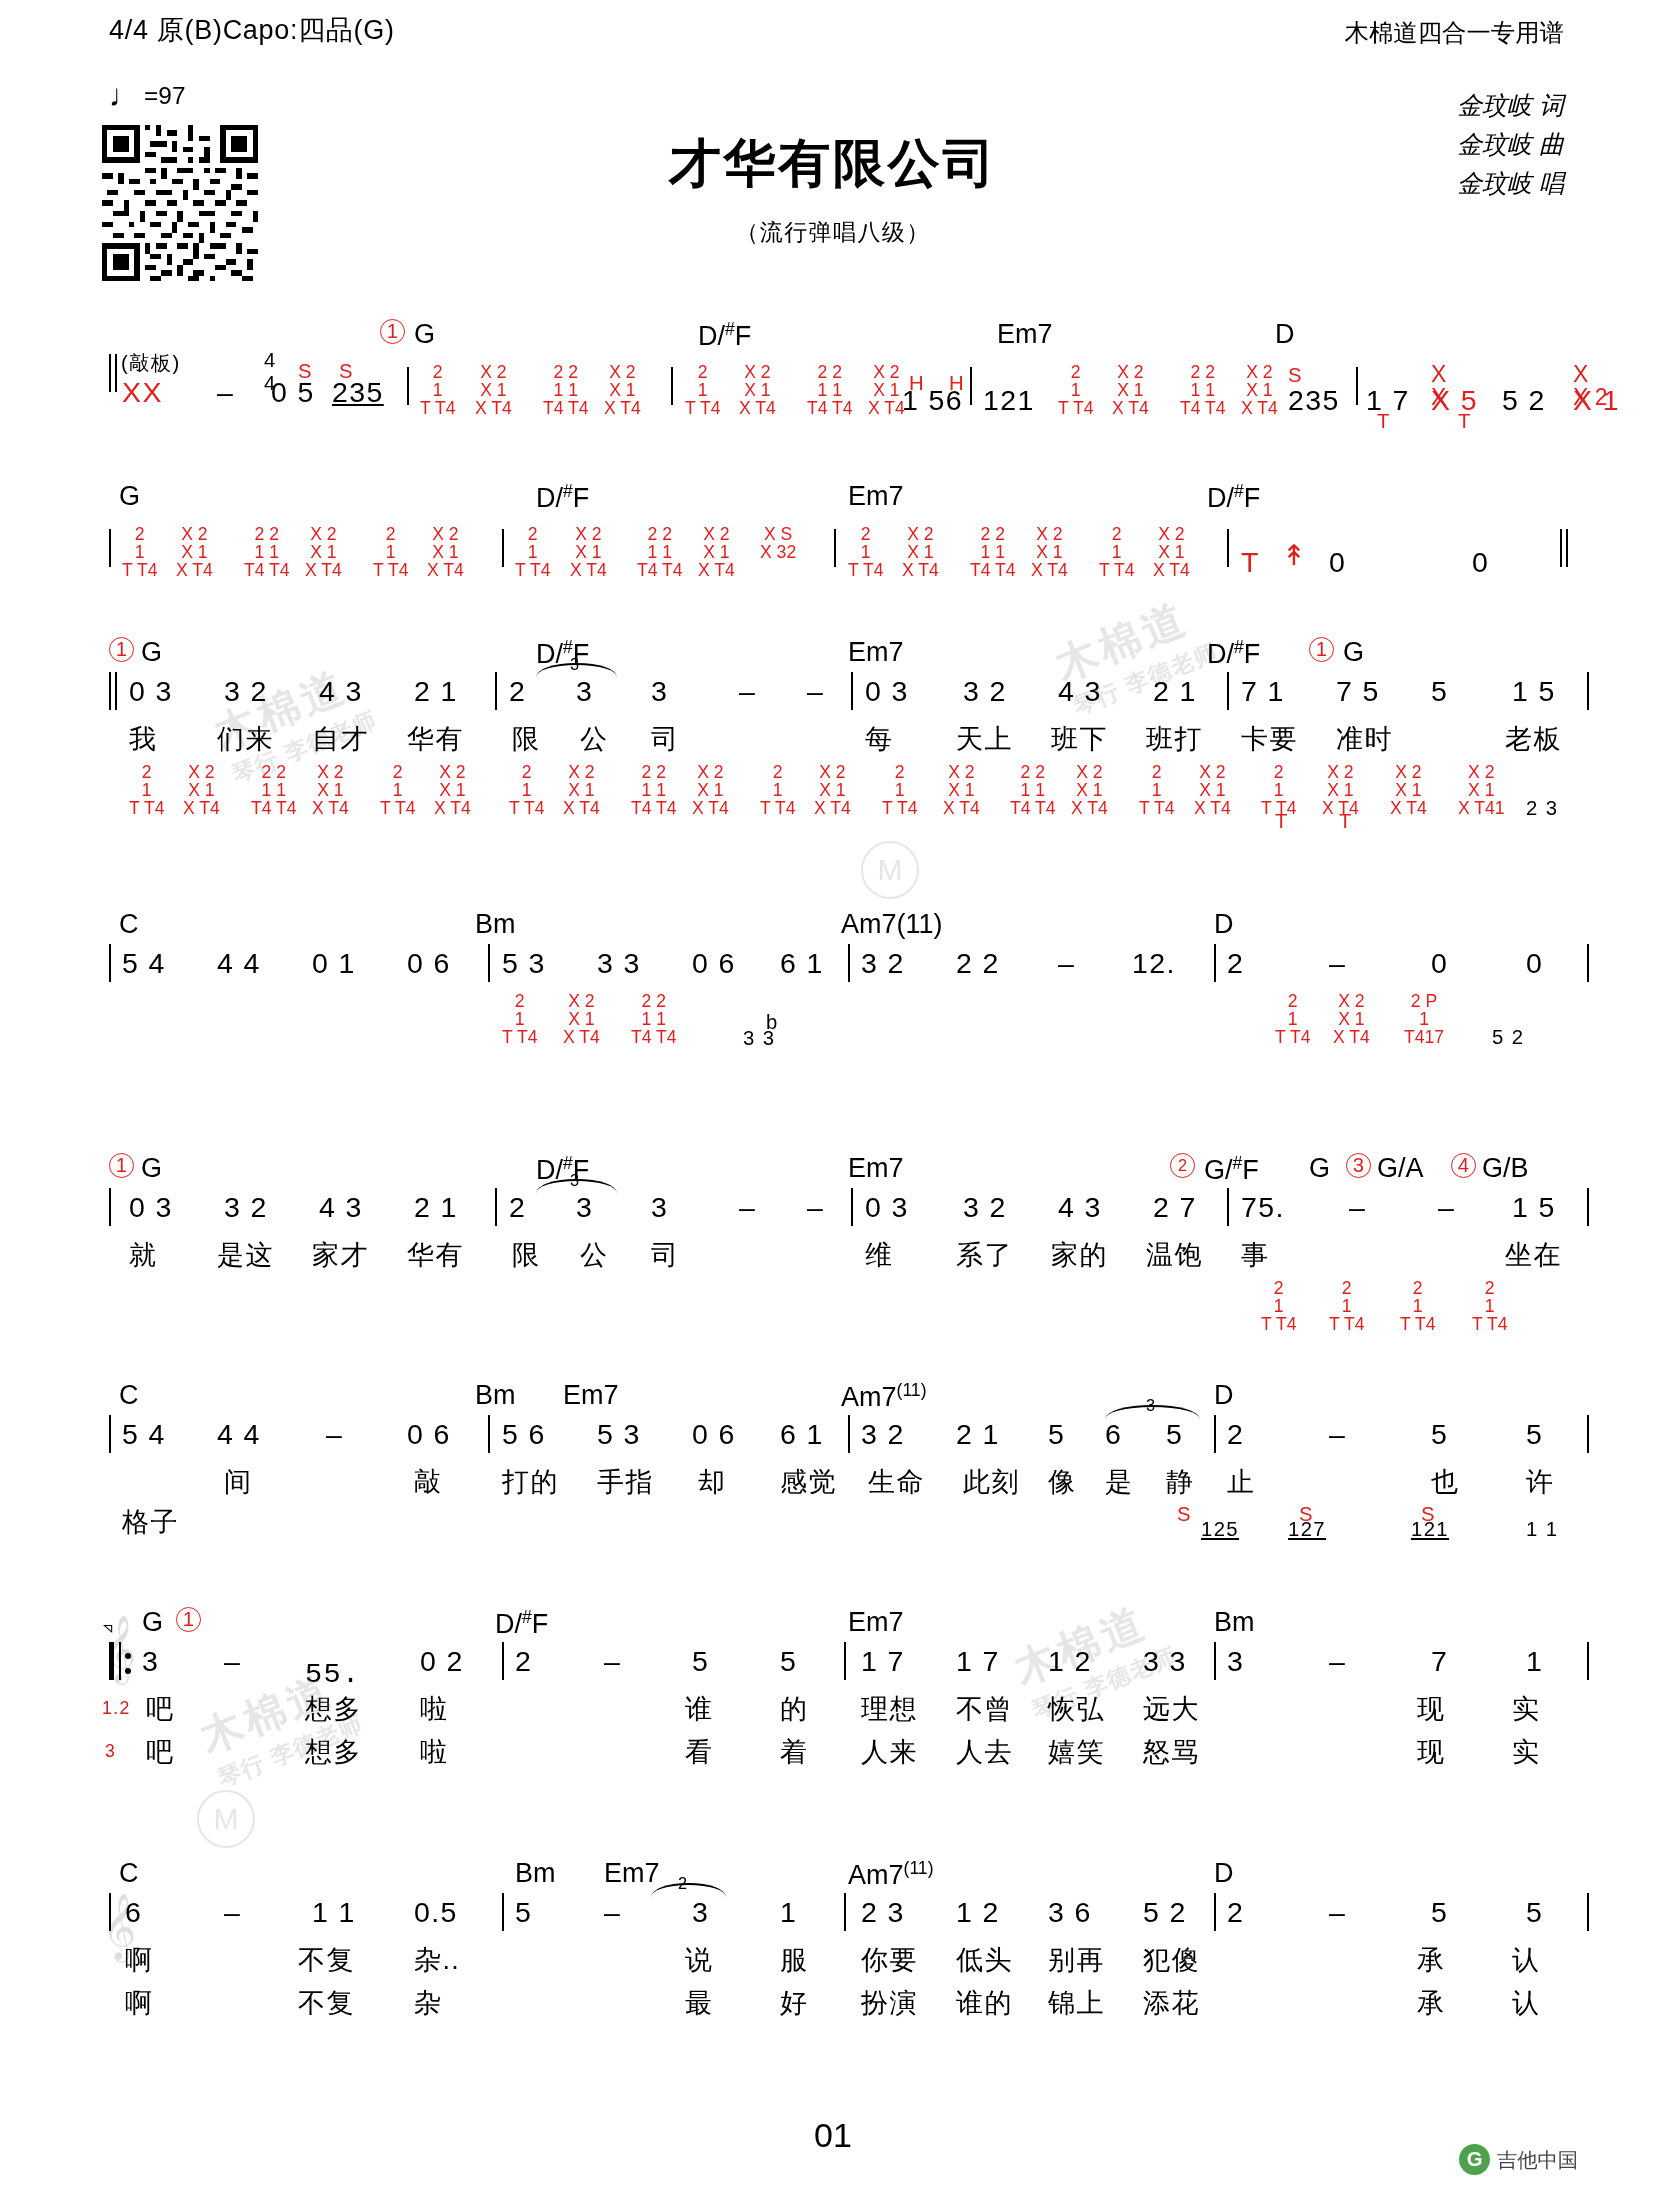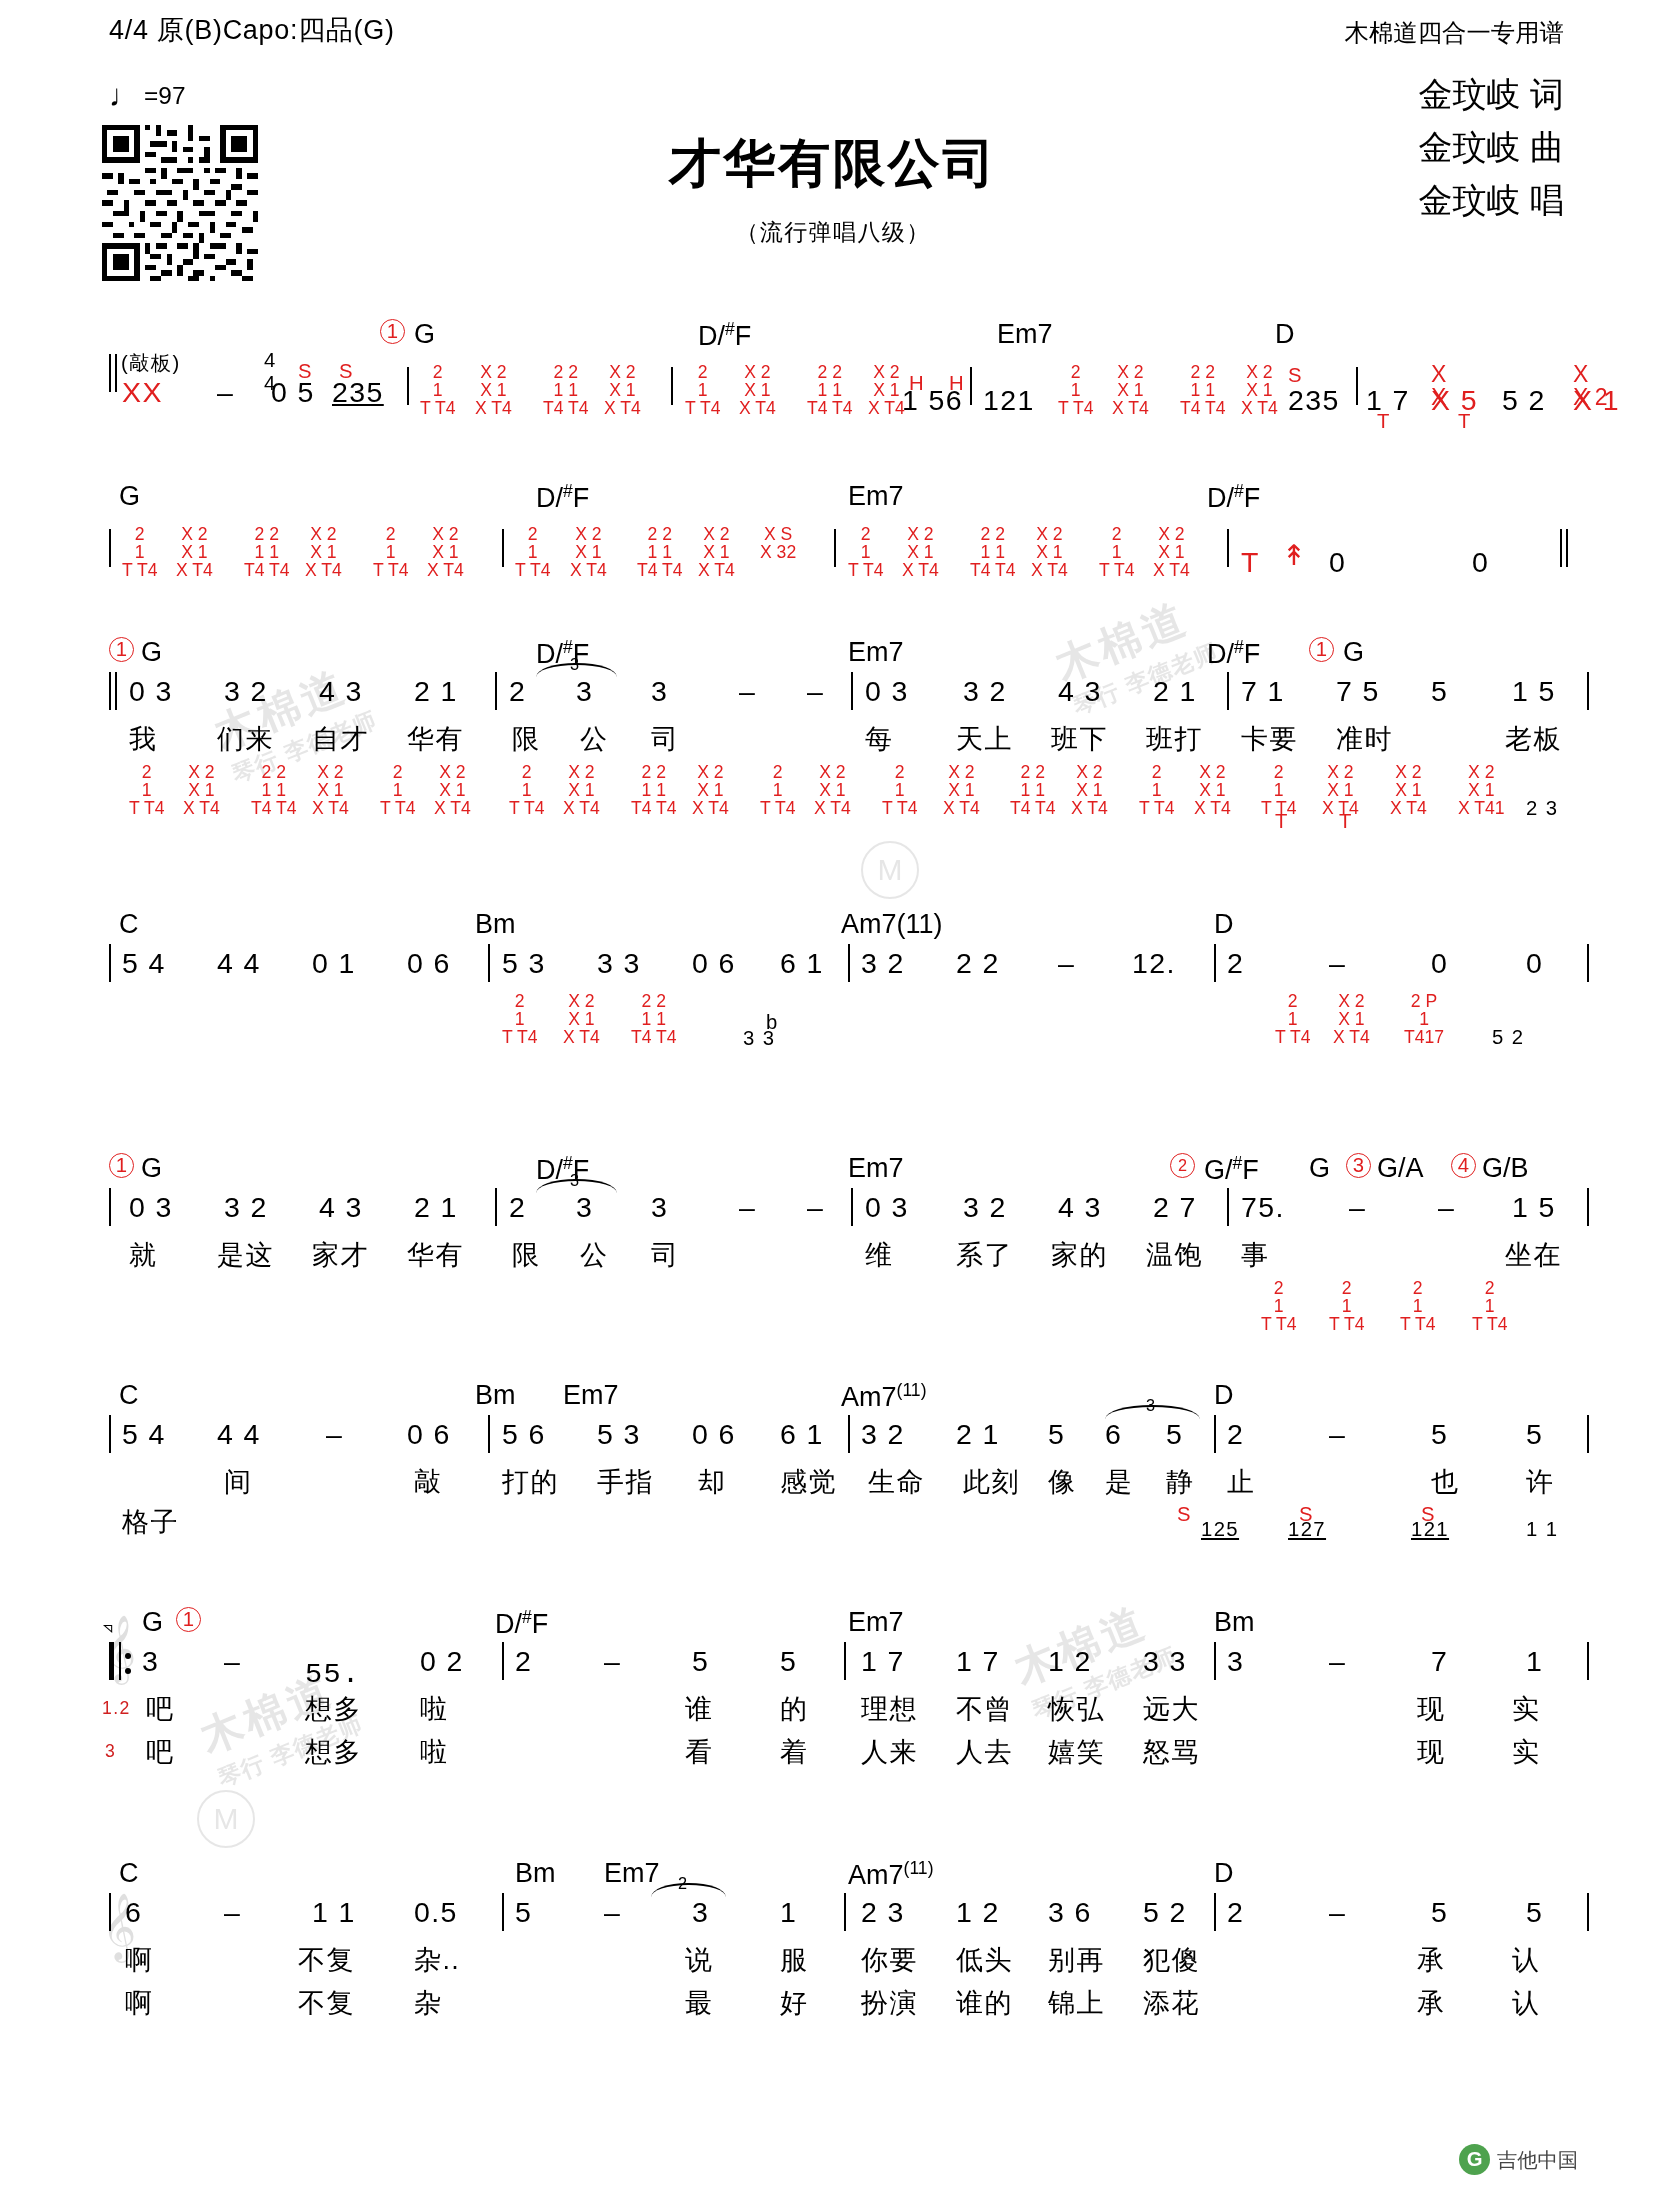--- a/index.html
+++ b/index.html
@@ -74,21 +74,21 @@
   }
   .meta-right {
     position: absolute;
     right: 102px;
     top: 13.6px;
     text-align: right;
     font-size: 24.4px;
     line-height: 1.55;
   }
   .meta-right .credits div { white-space: nowrap; }
-  .meta-right .credits { margin-top: 17px; font-size: 34px; }
+  .meta-right .credits { margin-top: 35px; font-size: 25px; font-style: italic; }
 
   
   .wm {
     position: absolute;
     color: rgba(140,140,140,0.22);
     font-size: 42px;
     font-weight: 700;
     transform: rotate(-22deg);
     white-space: nowrap;
     pointer-events: none;
@@ -842,19 +842,20 @@
       <span class="lyric" style="left:780px;">好</span>
       <span class="lyric" style="left:861px;">扮演</span>
       <span class="lyric" style="left:956px;">谁的</span>
       <span class="lyric" style="left:1048px;">锦上</span>
       <span class="lyric" style="left:1143px;">添花</span>
       <span class="lyric" style="left:1417px;">承</span>
       <span class="lyric" style="left:1512px;">认</span>
     </div>
   </div>
 
+  <div class="pagenum">01</div>
   <div class="logo">
     <span class="g">G</span>
     <span class="txt">吉他中国</span>
   </div>
 
 </div>
 
 
 </body></html>

